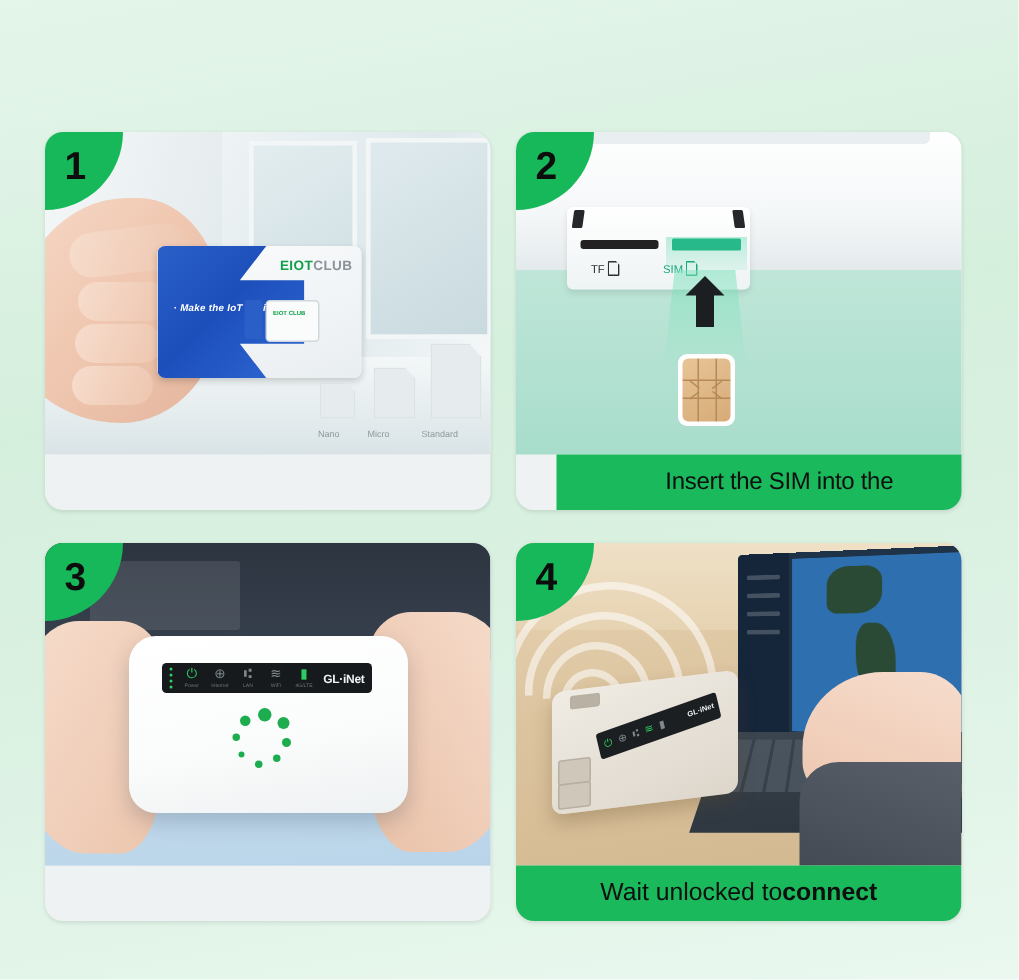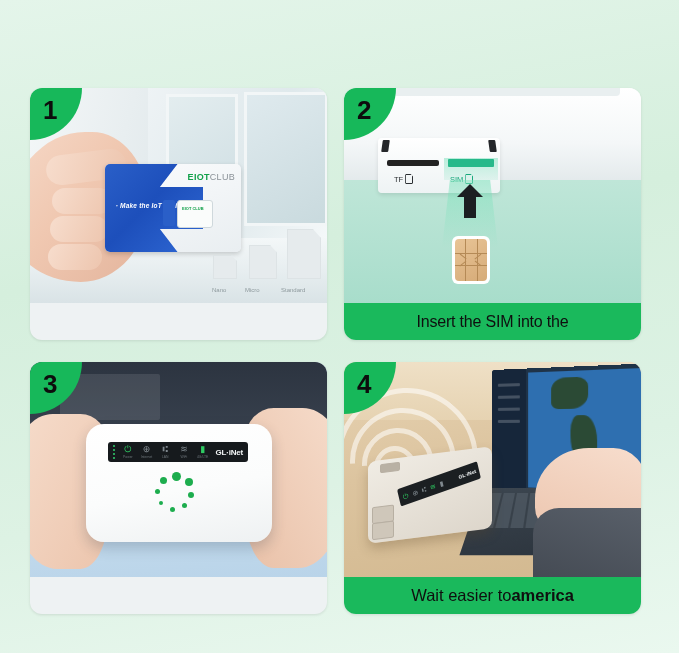--- a/index.html
+++ b/index.html
@@ -40,21 +40,21 @@
     font-size:26px;font-weight:bold;color:#0d0d0d;
   }
 
   .caption{
     position:absolute;left:0;bottom:0;width:297px;height:37px;
     background:#1ab95c;color:#0f0f0f;
     display:flex;align-items:center;justify-content:center;
     font-size:16.5px;white-space:nowrap;z-index:8;
   }
   .caption b{font-weight:bold;}
-  .cap-wide{letter-spacing:-0.2px;font-size:16px;}
+  .cap-wide{letter-spacing:-0.2px;font-size:16px;margin-left:27px;}
 
   
   .p1 .photo{
     background:
       linear-gradient(105deg,#f4f7f8 0%,#e8eef0 30%,#dde6e9 55%,#eef3f4 100%);
   }
   .win-frame{position:absolute;left:118px;top:0;width:179px;height:150px;
     background:linear-gradient(120deg,#eef3f5,#dfe9ec 55%,#f4f8f9);}
   .win-pane{position:absolute;left:136px;top:6px;width:66px;height:120px;
     background:linear-gradient(150deg,#e3edef,#cddde2);border:3px solid #f2f6f7;}
@@ -83,21 +83,21 @@
     background:linear-gradient(135deg,#2a5fc8 0%,#1d4fbb 45%,#2f68d4 100%);
     clip-path:polygon(0 0,74% 0,56% 26%,100% 26%,100% 74%,56% 74%,74% 100%,0 100%);
   }
   .card-tag{
     position:absolute;left:6px;top:38px;width:82px;text-align:center;
     color:#ffffff;font-size:6.5px;font-weight:bold;font-style:italic;
     letter-spacing:.2px;
   }
   .card-brand{position:absolute;right:6px;top:8px;font-size:9px;font-weight:bold;letter-spacing:.3px;}
   .card-brand .e{color:#12a04a;}
-  .card-brand .c{color:#8b9298;font-weight:normal;}
+  .card-brand .c{color:#8b9298;font-weight:bold;}
   .punch{
     position:absolute;left:72px;top:36px;width:34px;height:26px;
     background:#fafcfb;border:1px solid #cfd8dc;border-radius:3px;
   }
   .punch i{
     position:absolute;left:4px;top:5px;font-size:4px;font-style:normal;
     color:#12a04a;font-weight:bold;line-height:5px;
   }
   .punch-slot{
     position:absolute;left:58px;top:36px;width:12px;height:26px;
@@ -128,21 +128,21 @@
   .notch.l{left:4px;transform:skewX(-8deg);}
   .notch.r{right:4px;transform:skewX(8deg);}
   .tf-slot{position:absolute;left:9px;top:22px;width:52px;height:6px;background:#222;border-radius:2px;}
   .sim-slot{position:absolute;left:70px;top:21px;width:46px;height:8px;background:#27b98a;border-radius:1px;}
   .sim-light{
     position:absolute;left:66px;top:20px;width:54px;height:22px;
     background:linear-gradient(180deg,rgba(110,220,180,.45),rgba(110,220,180,.15));
   }
   .lbl{position:absolute;top:36px;font-size:7.5px;display:flex;align-items:center;gap:2px;}
   .lbl.tf{left:16px;color:#2b2f32;}
-  .lbl.sim{left:72px;color:#18a97c;}
+  .lbl.sim{left:64px;color:#18a97c;}
   .mini-card{display:inline-block;width:6px;height:8px;border:1px solid currentColor;border-radius:1px;
     clip-path:polygon(0 0,68% 0,100% 28%,100% 100%,0 100%);}
   .beam{
     position:absolute;left:98px;top:92px;width:56px;height:68px;
     background:linear-gradient(180deg,rgba(120,225,185,.55),rgba(120,225,185,0));
     clip-path:polygon(14% 0,86% 0,100% 100%,0 100%);
   }
   .arrow-up{
     position:absolute;left:120px;top:108px;width:12px;height:22px;background:#1c1f22;
   }
@@ -447,19 +447,19 @@
 
         <div class="hand4"></div>
         <div class="sleeve4"></div>
       </div>
 
       <div class="badge">
         <span>4</span>
       </div>
 
       <div class="caption">
-        <span>Wait easier to </span>
-          <b>america</b>
+        <span>Wait unlocked to </span>
+          <b>connect</b>
       </div>
     </div>
 
   </div>
 </div>
 
 </body></html>

